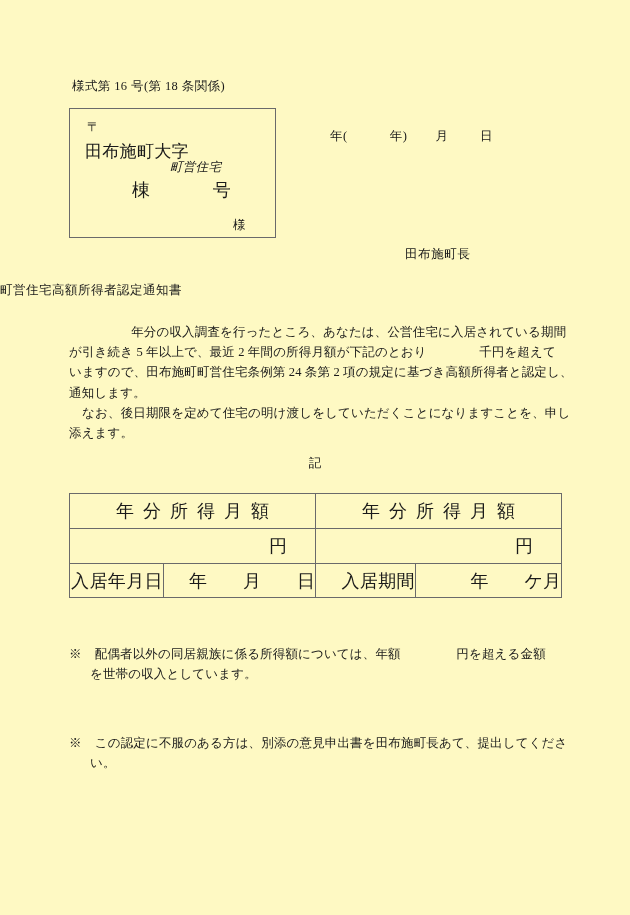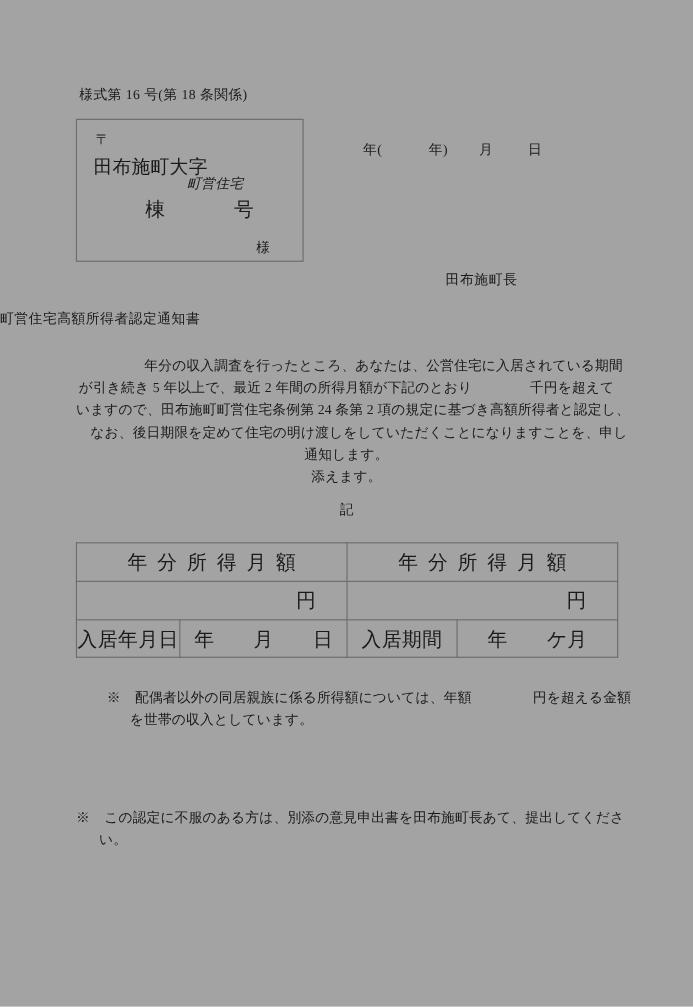--- a/index.html
+++ b/index.html
@@ -11,21 +11,21 @@
     width: 630px;
     height: 915px;
     position: relative;
     font-family: "Liberation Serif", "DejaVu Serif", serif;
     color: #1a1a1a;
     overflow: hidden;
   }
   .page {
     position: absolute;
     inset: 0;
-    background: #a3a3a3;
+    background: #fef9c3;
   }
 
   
   .form-no {
     position: absolute;
     left: 72px;
     top: 78px;
     font-size: 12.5px;
     letter-spacing: 0.4px;
     white-space: nowrap;
@@ -110,21 +110,20 @@
   }
 
   
   .body-block {
     position: absolute;
     left: 69px;
     top: 322px;
     width: 492px;
     font-size: 12.5px;
     line-height: 20.2px;
-    text-align: center;
   }
   .body-line {
     white-space: pre;
     letter-spacing: 0.15px;
   }
 
   
   .ki {
     position: absolute;
     left: 0;
@@ -157,31 +156,31 @@
   .cell-right {
     text-align: right;
     padding-right: 28px !important;
   }
   .cell-spread {
     text-align: center;
     white-space: pre;
   }
   .row-head td { height: 34px; }
   .row-amt td  { height: 34px; }
-  .row-move td { height: 33px; }
+  .row-move td { height: 33px; text-align: right; }
 
   
   .note {
     position: absolute;
     left: 69px;
     width: 492px;
     font-size: 12.5px;
     line-height: 20.2px;
   }
-  .note-1 { top: 624px; margin-left: 28px; }
+  .note-1 { top: 644px; }
   .note-2 { top: 689px; margin-top: 44px; }
   .note-line {
     white-space: pre;
     letter-spacing: 0.15px;
   }
   .note-indent {
     padding-left: 21px;
   }
 </style>
 </head>
@@ -202,22 +201,22 @@
   </div>
 
   <div class="issuer">田布施町長</div>
 
   <div class="doc-title">町営住宅高額所得者認定通知書</div>
 
   <div class="body-block">
     <div class="body-line">                   年分の収入調査を行ったところ、あなたは、公営住宅に入居されている期間</div>
     <div class="body-line">が引き続き 5 年以上で、最近 2 年間の所得月額が下記のとおり                千円を超えて</div>
     <div class="body-line">いますので、田布施町町営住宅条例第 24 条第 2 項の規定に基づき高額所得者と認定し、</div>
+    <div class="body-line">通知します。</div>
     <div class="body-line">    なお、後日期限を定めて住宅の明け渡しをしていただくことになりますことを、申し</div>
-    <div class="body-line">通知します。</div>
     <div class="body-line">添えます。</div>
   </div>
 
   <div class="ki">記</div>
 
   <table class="tbl">
     <colgroup>
       <col style="width:94px">
       <col style="width:152px">
       <col style="width:100px">

